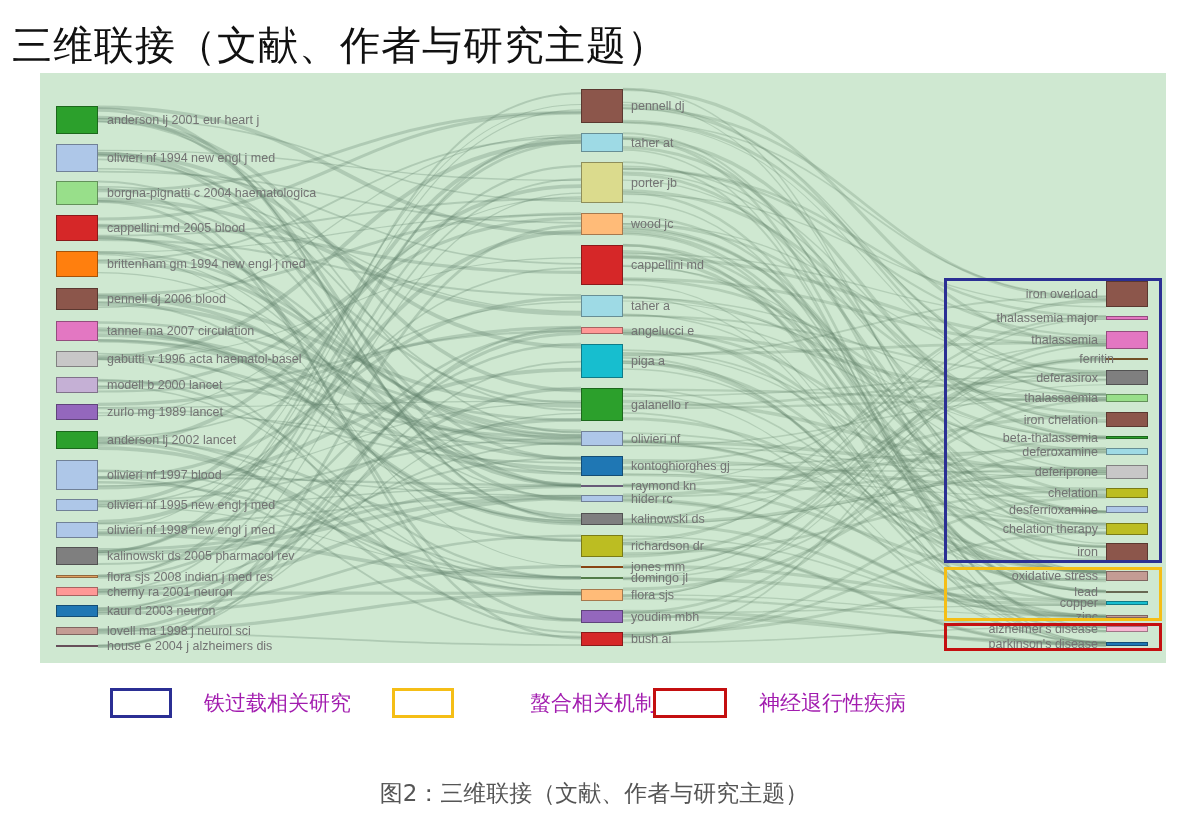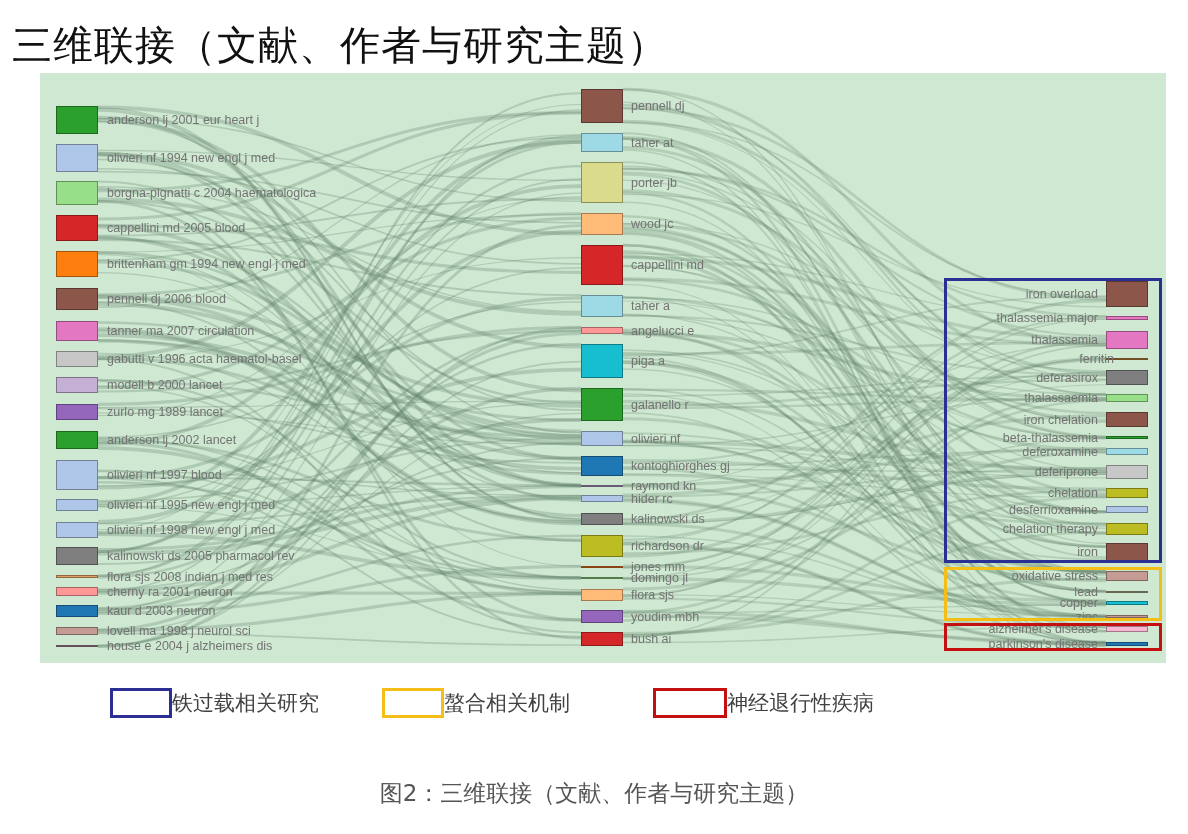--- a/index.html
+++ b/index.html
@@ -10,21 +10,21 @@
   .panel { position:absolute; left:40px; top:73px; width:1126px; height:590px;
            background:#cfe8d1; overflow:hidden; }
   svg.links { position:absolute; left:0; top:0; }
   .node { position:absolute; box-sizing:border-box; border:1px solid rgba(0,0,0,0.35); }
   .lbl { position:absolute; font-family:"Liberation Sans", sans-serif; font-size:12.5px;
          color:#737373; white-space:nowrap; line-height:14px; }
   .lbl.r { text-align:right; }
   .grp { position:absolute; box-sizing:border-box; border:3px solid; }
   .legend { position:absolute; top:686px; height:34px; display:flex; align-items:center; }
   .legend .sw { width:62px; height:30px; box-sizing:border-box; border:3px solid; }
-  .legend .lt { font-size:21px; color:#404040; font-family:"DejaVu Sans", sans-serif; }
+  .legend .lt { font-size:21px; color:#a21caf; margin-left:32px; font-family:"DejaVu Sans", sans-serif; }
   .caption { position:absolute; top:778px; left:0; width:1188px; text-align:center;
              font-size:23px; color:#555; font-family:"DejaVu Sans", sans-serif; }
 </style>
 </head>
 <body>
 
 <div class="title">三维联接（文献、作者与研究主题）</div>
 
 <div class="panel">
   <svg class="links" id="links" width="1126" height="590">
@@ -396,21 +396,21 @@
       <div class="grp" style="left: 904px; top: 205px; width: 218px; height: 285px; border-color: rgb(43, 47, 148);"></div>
       <div class="grp" style="left: 904px; top: 494px; width: 218px; height: 54px; border-color: rgb(245, 190, 22);"></div>
       <div class="grp" style="left: 904px; top: 550px; width: 218px; height: 28px; border-color: rgb(196, 15, 16);"></div>
     </div>
 </div>
 
 <div class="legend" style="left:110px;">
   <div class="sw" style="border-color:#2b2f94"></div>
   <span class="lt">铁过载相关研究</span>
 </div>
-<div class="legend" style="left:382px;">
+<div class="legend" style="left:392px;gap:44px;">
   <div class="sw" style="border-color:#f5be16;margin-left:0"></div>
   <span class="lt">螯合相关机制</span>
 </div>
 <div class="legend" style="left:653px;">
   <div class="sw" style="border-color:#c40f10;width:74px"></div>
   <span class="lt">神经退行性疾病</span>
 </div>
 
 <div class="caption">图2：三维联接（文献、作者与研究主题）</div>
 

